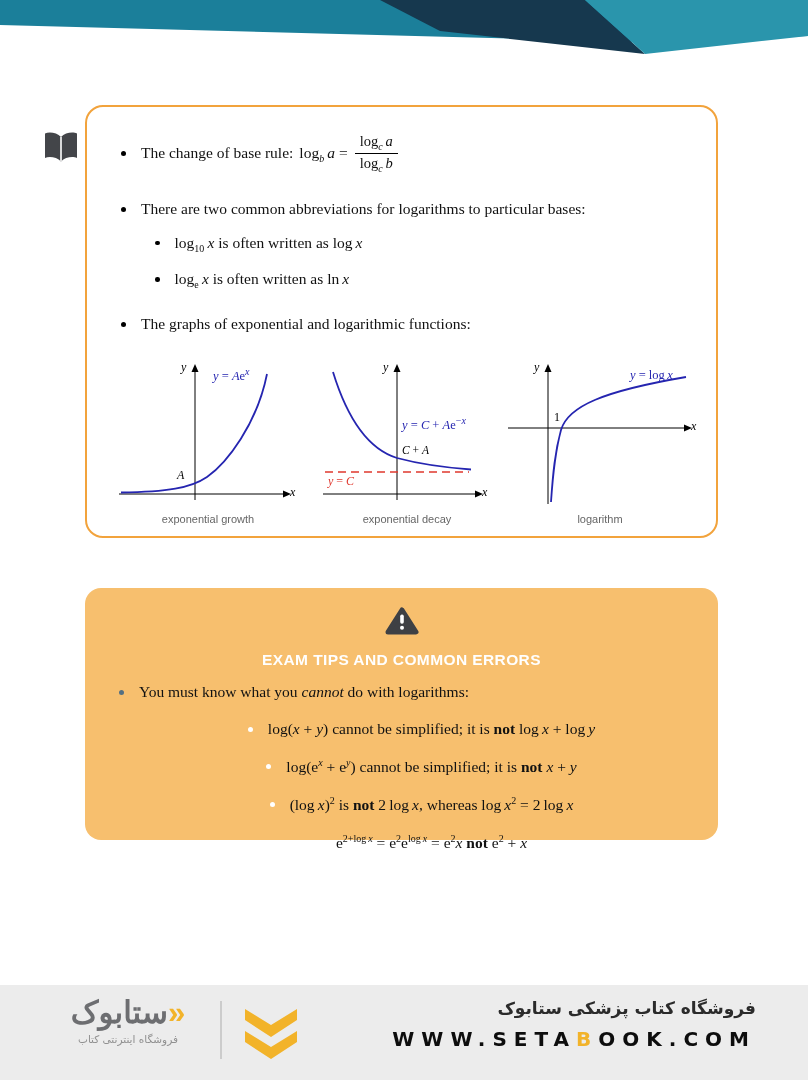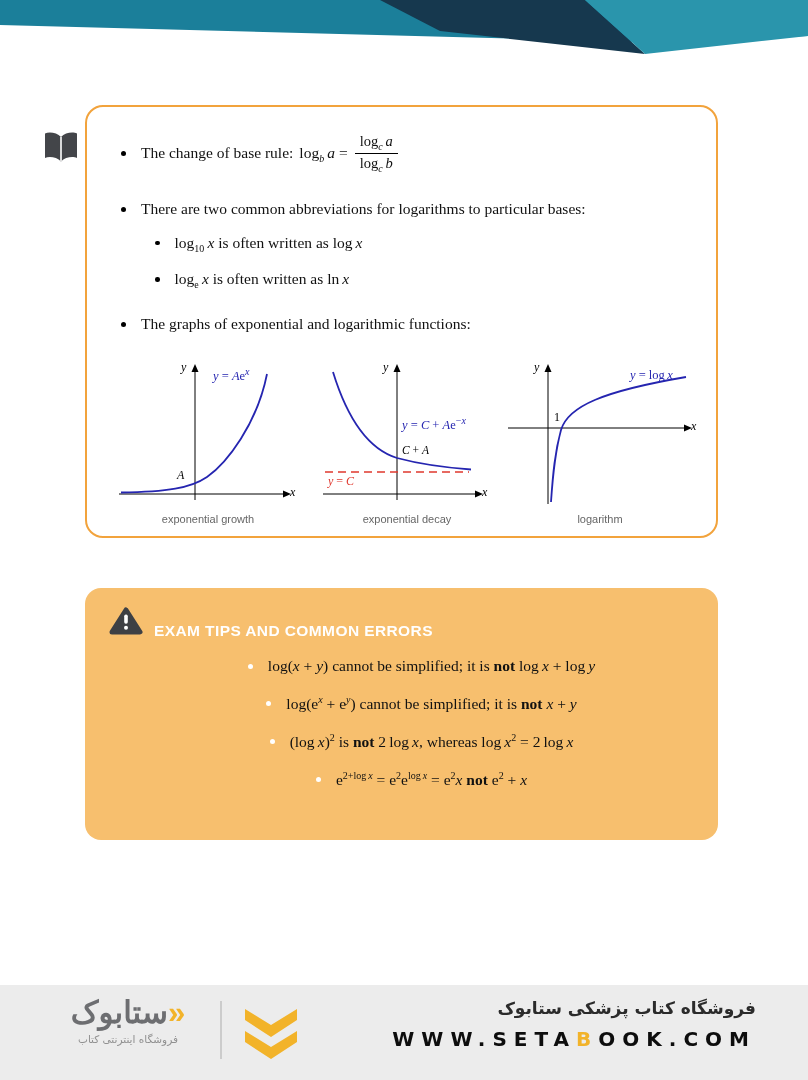--- a/index.html
+++ b/index.html
@@ -47,21 +47,21 @@
   .fn-label{color:var(--curve_blue); font-size:12.5px;}
   .axis-label{font-style:italic;}
   .red-label{color:var(--dashed_red);}
   .gcaption{margin-top:1px; text-align:center; font-family:"Liberation Sans", sans-serif;
             font-size:11px; color:var(--caption_gray);}
   
   .tips-box{
     position:absolute; left:85px; top:588px; width:633px; height:252px;
     background:var(--tips_bg); border-radius:16px; padding:18px 24px 0 24px;
   }
-  .tips-head{display:flex; align-items:flex-end; gap:11px;}
+  .tips-head{display:flex; align-items:center; gap:11px;flex-direction:column;}
   .tips-title{font-family:"Liberation Sans", sans-serif; font-weight:bold;
               font-size:15.5px; color:#fff; letter-spacing:.4px;}
   .tips-intro{margin-top:13px;}
   .tips-intro .dot{background:#547082;}
   .tips-item{margin-left:30px; margin-top:16px;justify-content:center;}
   .tips-item .dot{background:#fff;}
   .tips-box .brow{font-size:15.5px;}
   
   .footer{position:absolute; left:0; top:985px; width:808px; height:95px; background:var(--footer_bg);}
   .brand{position:absolute; left:50px; top:10px; width:156px; text-align:center;}
@@ -183,20 +183,24 @@
     <span>
       <svg width="34" height="30" viewBox="0 0 34 30">
         <polygon points="17,4 31,26 3,26" fill="#3e4044" stroke="#3e4044" stroke-width="5" stroke-linejoin="round"></polygon>
         <rect x="15.2" y="8.6" width="3.6" height="9.2" rx="1.7" fill="#fff"></rect>
         <circle cx="17" cy="21.8" r="2" fill="#fff"></circle>
       </svg>
     </span>
     <span class="tips-title">EXAM TIPS AND COMMON ERRORS</span>
   </div>
 
+  <div class="brow tips-intro">
+    <span class="dot"></span>
+    <span>You must know what you <i>cannot</i> do with logarithms:</span>
+  </div>
 
   <div class="brow tips-item">
     <span class="dot"></span>
     <span>log(<i>x</i> + <i>y</i>) cannot be simplified; it is <b>not</b> log <i>x</i> + log <i>y</i></span>
   </div>
   <div class="brow tips-item">
     <span class="dot"></span>
     <span>log(e<sup><i>x</i></sup> + e<sup><i>y</i></sup>) cannot be simplified; it is <b>not</b> <i>x</i> + <i>y</i></span>
   </div>
   <div class="brow tips-item">

